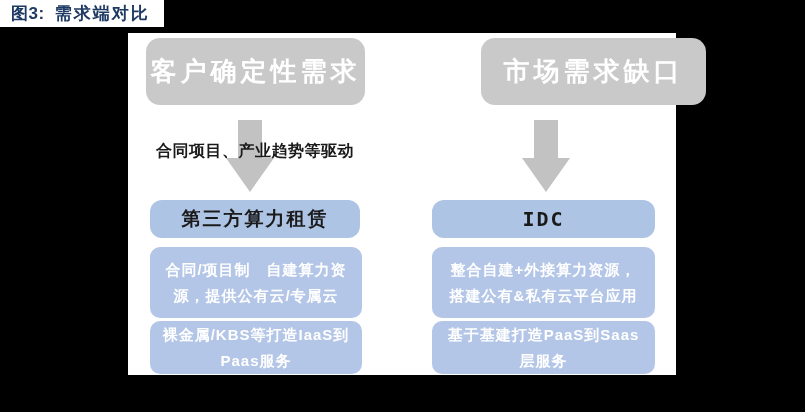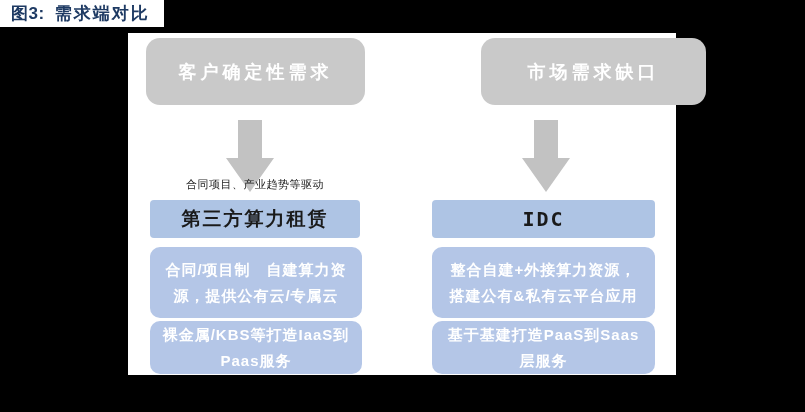--- a/index.html
+++ b/index.html
@@ -16,34 +16,34 @@
              display:flex;align-items:center;padding-left:11px;}
   .title{color:var(--title_navy);font-weight:bold;font-size:17px;white-space:nowrap;}
   .title .prefix{margin-right:10px;letter-spacing:0.5px;}
   .title .text{letter-spacing:2px;}
 
   .panel{position:absolute;left:128px;top:33px;width:548px;height:342px;background:var(--white);}
 
   .box{position:absolute;display:flex;align-items:center;justify-content:center;text-align:center;}
 
   .gray-box{background:var(--box_gray);border-radius:14px;color:var(--white);
-            font-size:18px;font-weight:bold;letter-spacing:4px;}
+            font-size:26px;font-weight:bold;letter-spacing:4px;}
   .gray-left{left:18px;top:5px;width:219px;height:67px;}
   .gray-right{left:308px;top:5px;width:225px;height:67px;margin-left:45px;}
 
   .arrow{position:absolute;width:56px;height:72px;color:var(--arrow_gray);z-index:1;}
   .arrow-left{left:94px;top:87px;}
   .arrow-right{left:390px;top:87px;}
 
   .driver{position:absolute;top:108px;width:242px;z-index:2;color:var(--text_dark);
-          font-size:11px;font-weight:normal;text-align:center;letter-spacing:0.5px;margin-top:36px;}
+          font-size:16px;font-weight:bold;text-align:center;letter-spacing:0.5px;}
   .driver-left{left:6px;}
   .driver-right{left:296px;}
 
-  .header-box{background:var(--header_blue);border-radius:4px;color:var(--text_dark);
+  .header-box{background:var(--header_blue);border-radius:12px;color:var(--text_dark);
               font-weight:bold;font-size:19px;letter-spacing:2px;}
   .header-left{left:22px;top:167px;width:210px;height:38px;}
   .header-right{left:304px;top:167px;width:223px;height:38px;
                 font-family:"DejaVu Sans Mono", monospace;font-size:20px;}
 
   .body-box{background:var(--body_blue);border-radius:10px;color:var(--white);
             font-weight:bold;font-size:15px;line-height:26px;letter-spacing:1px;
             white-space:pre-line;}
   .col-l{left:22px;width:212px;}
   .col-r{left:304px;width:223px;}

